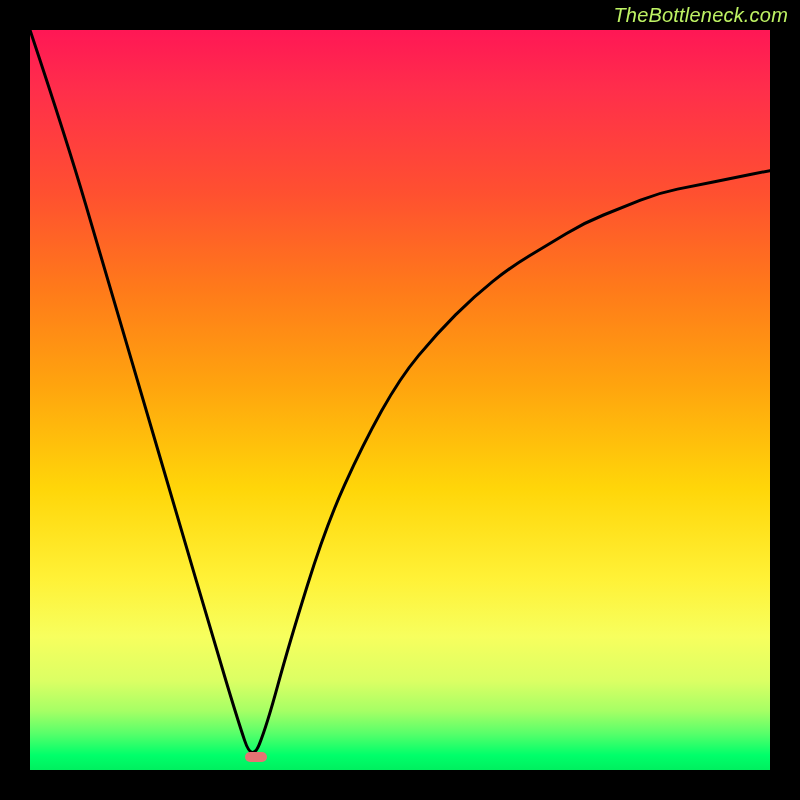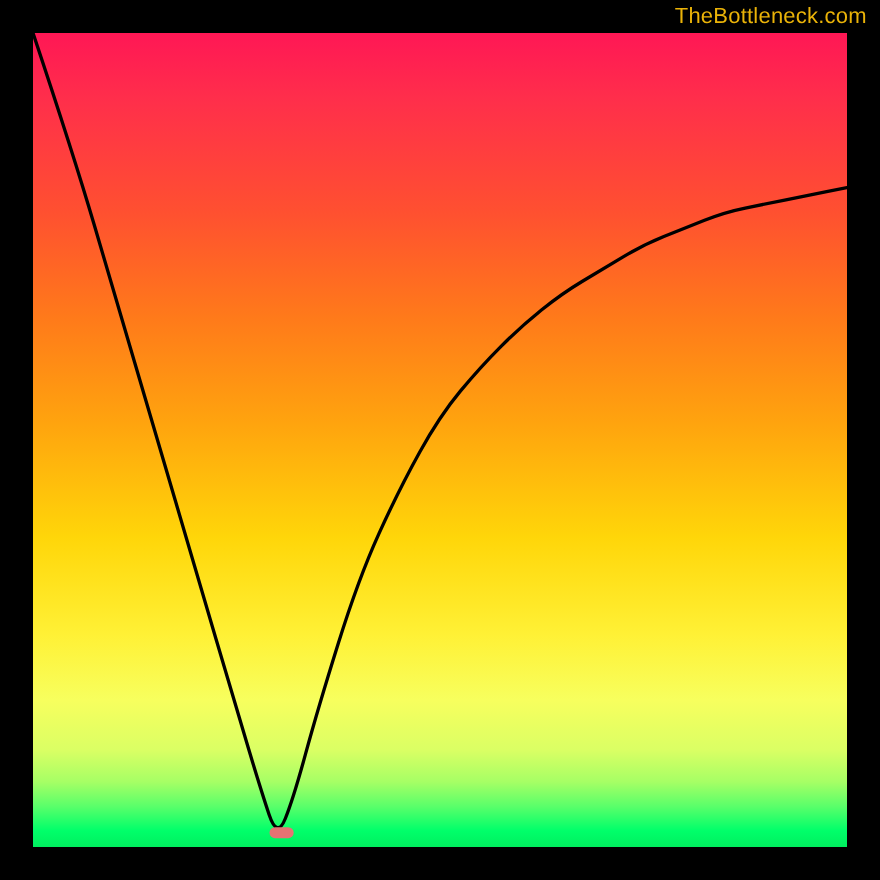--- a/index.html
+++ b/index.html
@@ -49,24 +49,25 @@
     position: absolute;
     width: 22px;
     height: 10px;
     background: #e57373;
     border-radius: 5px;
   }
   #watermark {
     position: absolute;
     top: 4px;
     right: 12px;
-    color: #eab308;
+    color: #bef264;
     font-family: Arial, Helvetica, sans-serif;
     font-size: 20px;
     letter-spacing: 0.2px;
+    font-style: italic;
   }
 </style>
 </head>
 <body>
 
 <div id="container">
   <div id="plot-area">
     <svg id="curve-svg" viewBox="0 0 740 740" preserveAspectRatio="none">
       <path id="curve-path" fill="none" stroke="#000000" stroke-width="3" stroke-linecap="round" stroke-linejoin="round" d="M 0.0 0.0 Q 37.0 111.0 55.5 173.9 Q 74.0 236.8 92.5 299.7 Q 111.0 362.6 129.5 425.5 Q 148.0 488.4 166.5 551.3 Q 185.0 614.2 196.1 651.2 Q 207.2 688.2 214.6 710.4 Q 222.0 732.6 229.4 714.1 Q 236.8 695.6 247.9 654.9 Q 259.0 614.2 277.5 555.0 Q 296.0 495.8 314.5 455.1 Q 333.0 414.4 351.5 381.1 Q 370.0 347.8 388.5 325.6 Q 407.0 303.4 425.5 284.9 Q 444.0 266.4 462.5 251.6 Q 481.0 236.8 499.5 225.7 Q 518.0 214.6 536.5 203.5 Q 555.0 192.4 573.5 185.0 Q 592.0 177.6 610.5 170.2 Q 629.0 162.8 647.5 159.1 Q 666.0 155.4 684.5 151.7 Q 703.0 148.0 721.5 144.3 L 740.0 140.6"></path>
     </svg>

